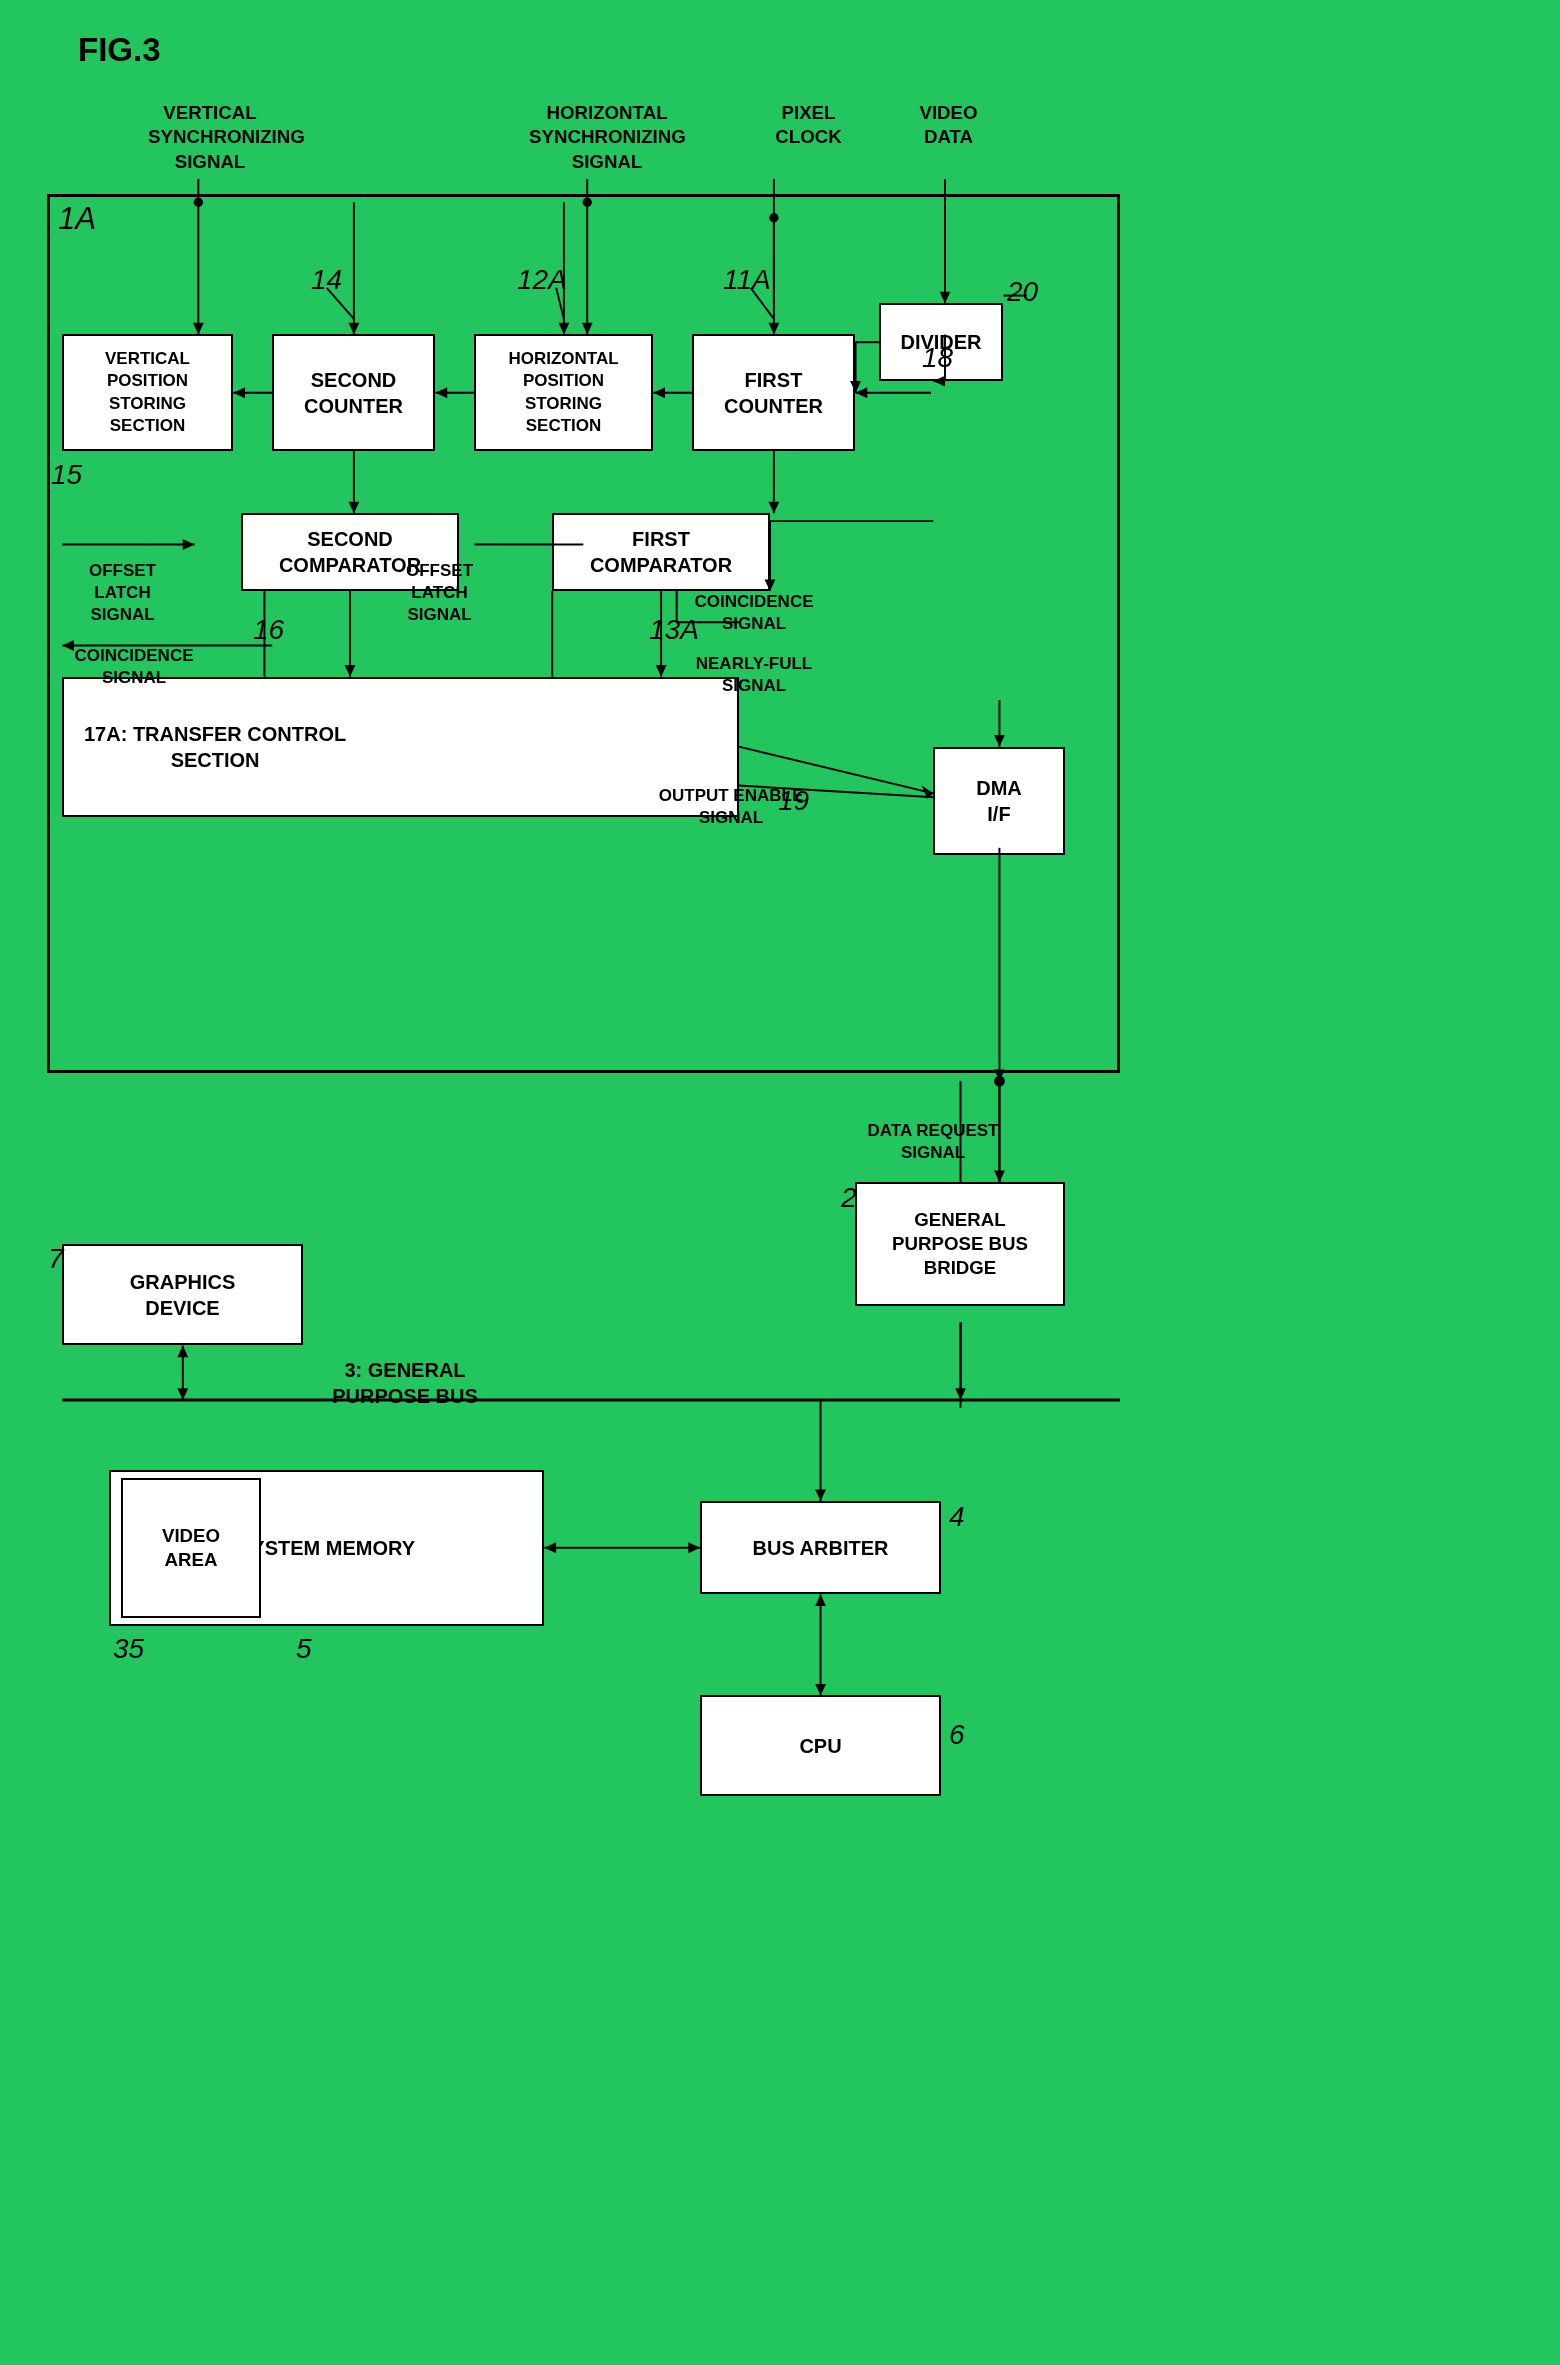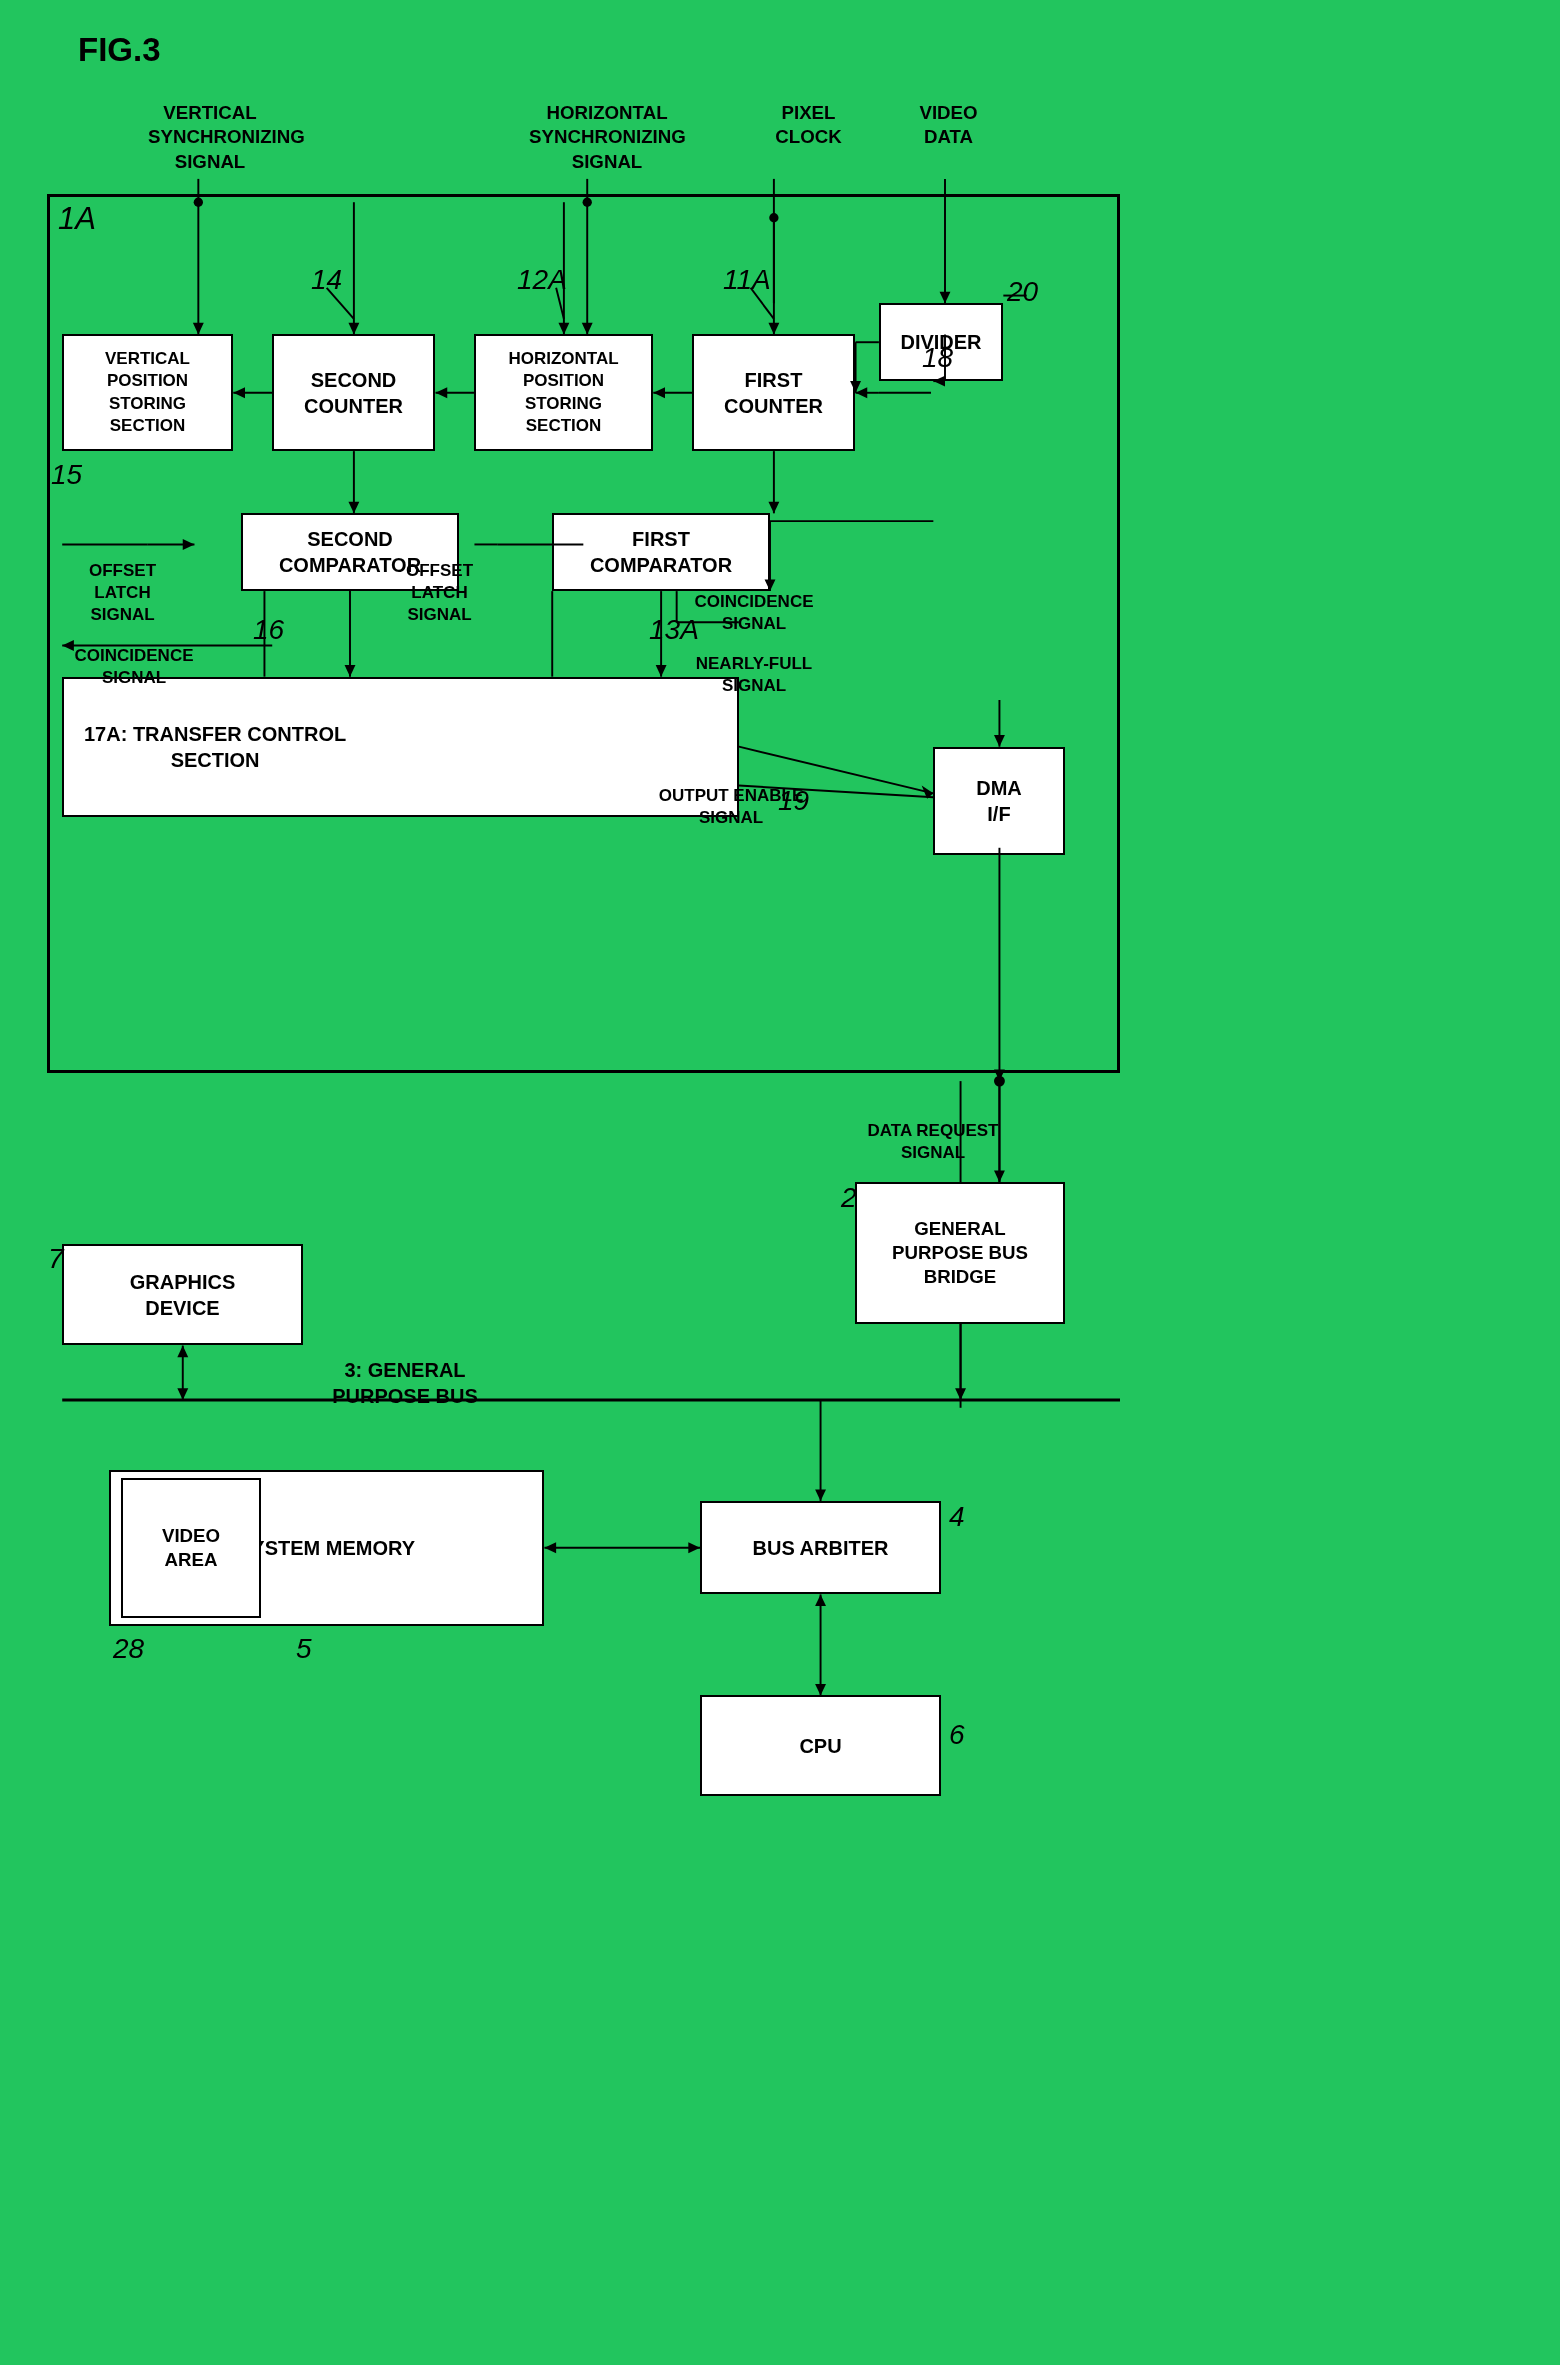--- a/index.html
+++ b/index.html
@@ -114,34 +114,34 @@
   <div class="label-outside" style="left:64px; top:560px; font-size:17px; width:117px;">OFFSET<br>LATCH<br>SIGNAL</div>
   <div class="label-outside" style="left:64px; top:645px; font-size:17px; width:140px;">COINCIDENCE<br>SIGNAL</div>
   <div class="label-outside" style="left:381px; top:560px; font-size:17px; width:117px;">OFFSET<br>LATCH<br>SIGNAL</div>
   <div class="label-outside" style="left:684px; top:591px; font-size:17px; width:140px;">COINCIDENCE<br>SIGNAL</div>
   <div class="label-outside" style="left:684px; top:653px; font-size:17px; width:140px;">NEARLY-FULL<br>SIGNAL</div>
   <div class="label-outside" style="left:653px; top:785px; font-size:17px; width:156px;">OUTPUT ENABLE<br>SIGNAL</div>
 
   <div class="box" style="left:62px; top:1244px; width:241px; height:101px;">GRAPHICS<br>DEVICE</div>
   <div class="ref-num" style="left:48px; top:1243px;">7</div>
 
-  <div class="box" style="left:855px; top:1182px; width:210px; height:142px; font-size:18.7px;">GENERAL<br>PURPOSE BUS<br>BRIDGE</div>
+  <div class="box" style="left:855px; top:1182px; width:210px; height:124px; font-size:18.7px;">GENERAL<br>PURPOSE BUS<br>BRIDGE</div>
   <div class="ref-num" style="left:841px; top:1182px;">2</div>
 
   <div class="label-outside" style="left:855px; top:1120px; font-size:17px; width:156px;">DATA REQUEST<br>SIGNAL</div>
 
   <div class="label-outside" style="left:296px; top:1357px; font-size:20px; width:218px;">3: GENERAL<br>PURPOSE BUS</div>
 
   <div class="box" style="left:700px; top:1501px; width:241px; height:93px;">BUS ARBITER</div>
   <div class="ref-num" style="left:949px; top:1501px;">4</div>
 
   <div class="box" style="left:109px; top:1470px; width:435px; height:156px;">SYSTEM MEMORY</div>
 
   <div class="box" style="left:121px; top:1478px; width:140px; height:140px; font-size:18.7px;">VIDEO<br>AREA</div>
-  <div class="ref-num" style="left:113px; top:1633px;">28</div>
+  <div class="ref-num" style="left:113px; top:1633px;">35</div>
   <div class="ref-num" style="left:296px; top:1633px;">5</div>
 
   <div class="box" style="left:700px; top:1695px; width:241px; height:101px;">CPU</div>
   <div class="ref-num" style="left:949px; top:1719px;">6</div>
 
   <svg class="svg-overlay" viewBox="0 0 2007 3042" width="1561" height="2366">
 
     <line x1="255" y1="230" x2="255" y2="430" stroke="#000" stroke-width="2.5"></line>
     <polygon points="255,430 248,415 262,415" fill="#000"></polygon>
 

